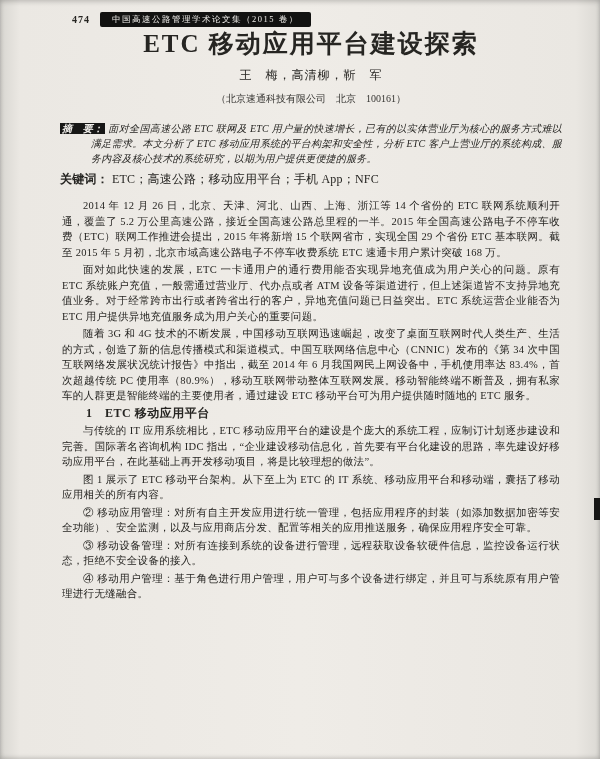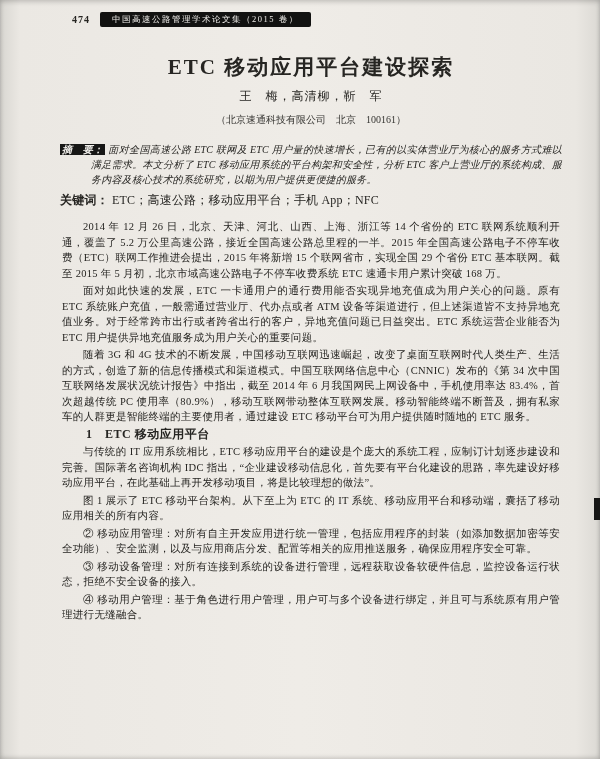--- a/index.html
+++ b/index.html
@@ -14,21 +14,21 @@
     background:linear-gradient(90deg,#d8d6d1 0,#ebe8e3 20px,#efece7 50%,#eae7e2 96%,#dbd9d4 100%);
     box-shadow:inset 0 2px 5px rgba(0,0,0,.18), inset 0 -2px 4px rgba(0,0,0,.12);
     color:#262522;overflow:hidden;
   }
   .header{display:flex;align-items:center;gap:10px;margin-left:12px;}
   .page-num{font-weight:bold;font-size:10px;letter-spacing:1px;}
   .header-bar{
     background:#121211;color:#efede9;font-size:8.5px;line-height:12px;
     padding:1px 12px 2px;letter-spacing:1.5px;border-radius:2px;white-space:nowrap;
   }
-  .title{text-align:center;font-size:21px;font-weight:bold;letter-spacing:2px;margin-top:26px;}
+  .title{text-align:center;font-size:25px;font-weight:bold;letter-spacing:2px;}
   .authors{text-align:center;font-size:12px;margin-top:7px;letter-spacing:1px;}
   .affil{text-align:center;font-size:10px;margin-top:8px;color:#343330;}
   .abstract{
     margin:15px 0 0;font-size:10px;line-height:15px;text-align:justify;
     padding-left:3.1em;text-indent:-3.1em;letter-spacing:.2px;font-style:italic;
   }
   .abstract-label{background:#171716;color:#f2f0ec;font-weight:bold;padding:0 2px;}
   .keywords{margin:6px 0 0;font-size:12px;line-height:15px;letter-spacing:.2px;}
   .kw-label{font-weight:bold;}
   .bodytext{margin-top:11px;font-size:10.5px;line-height:15.5px;text-align:justify;letter-spacing:.3px;}

